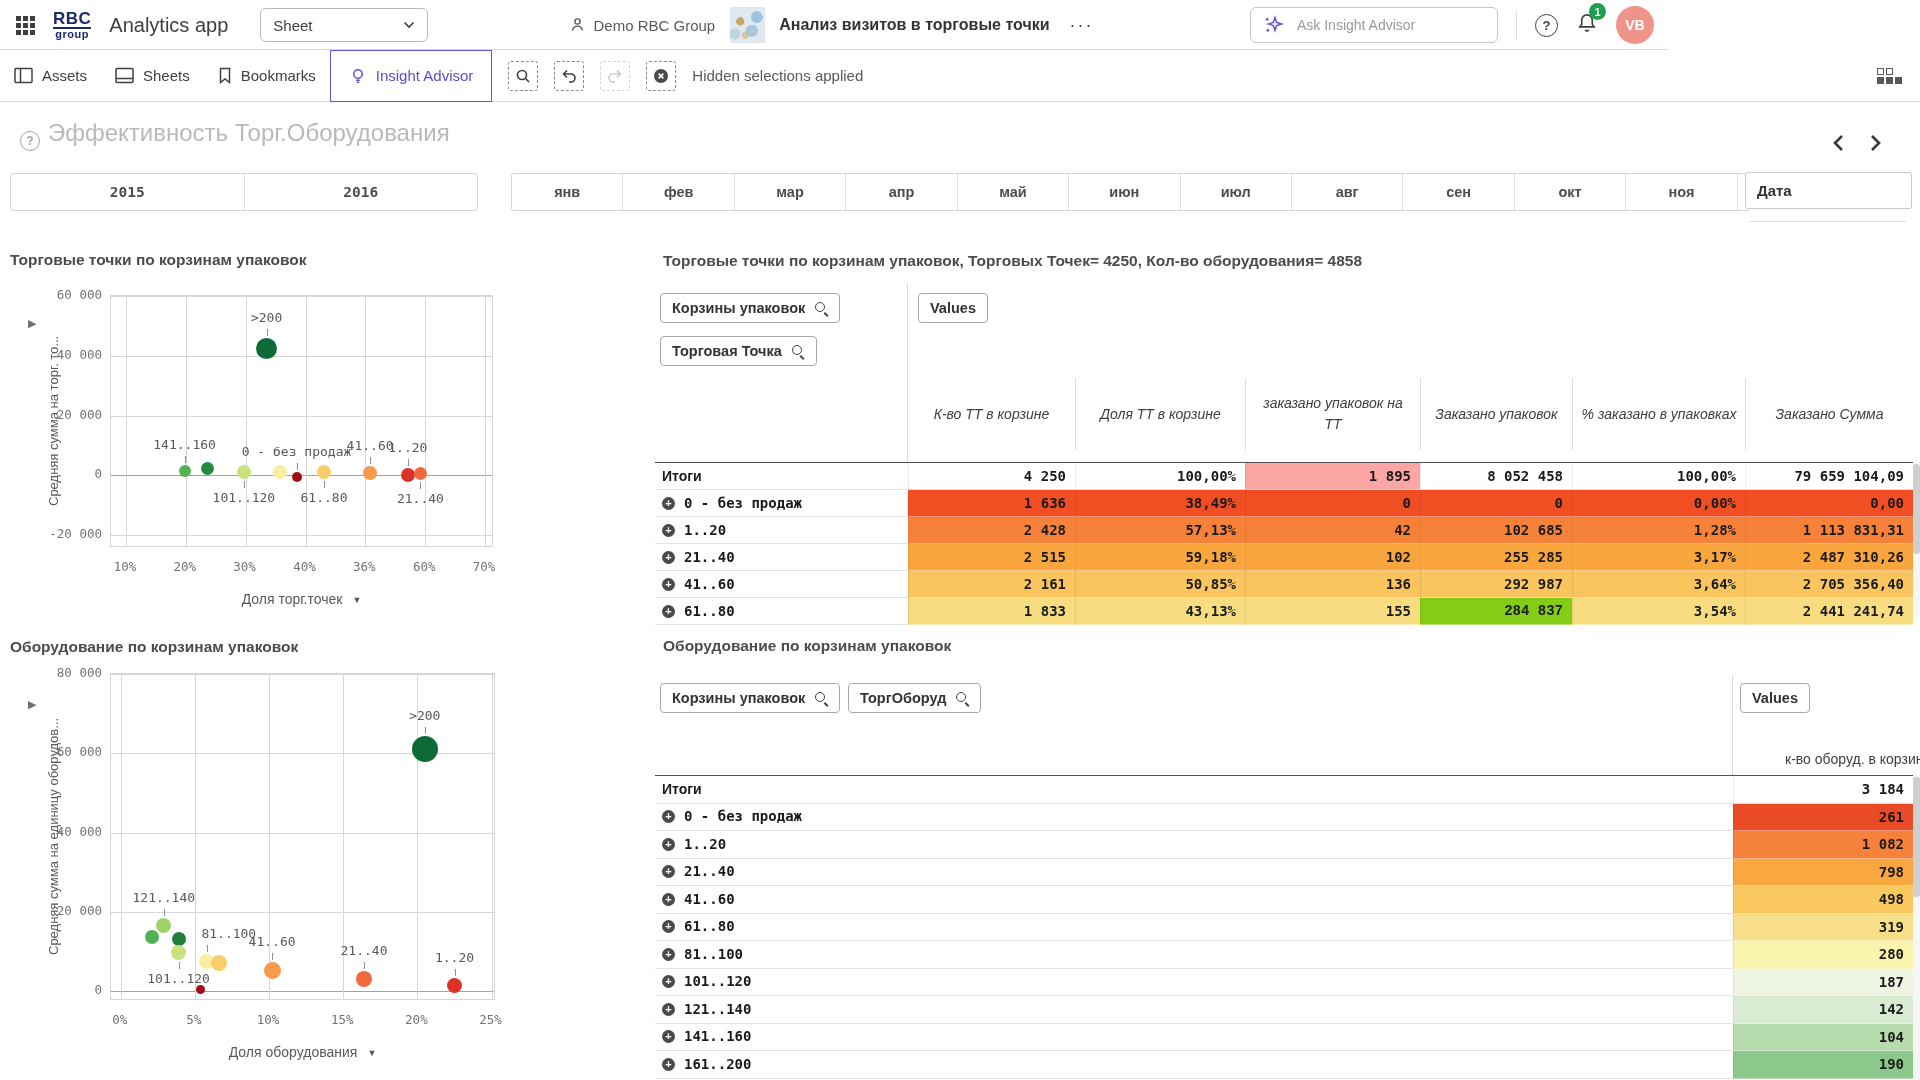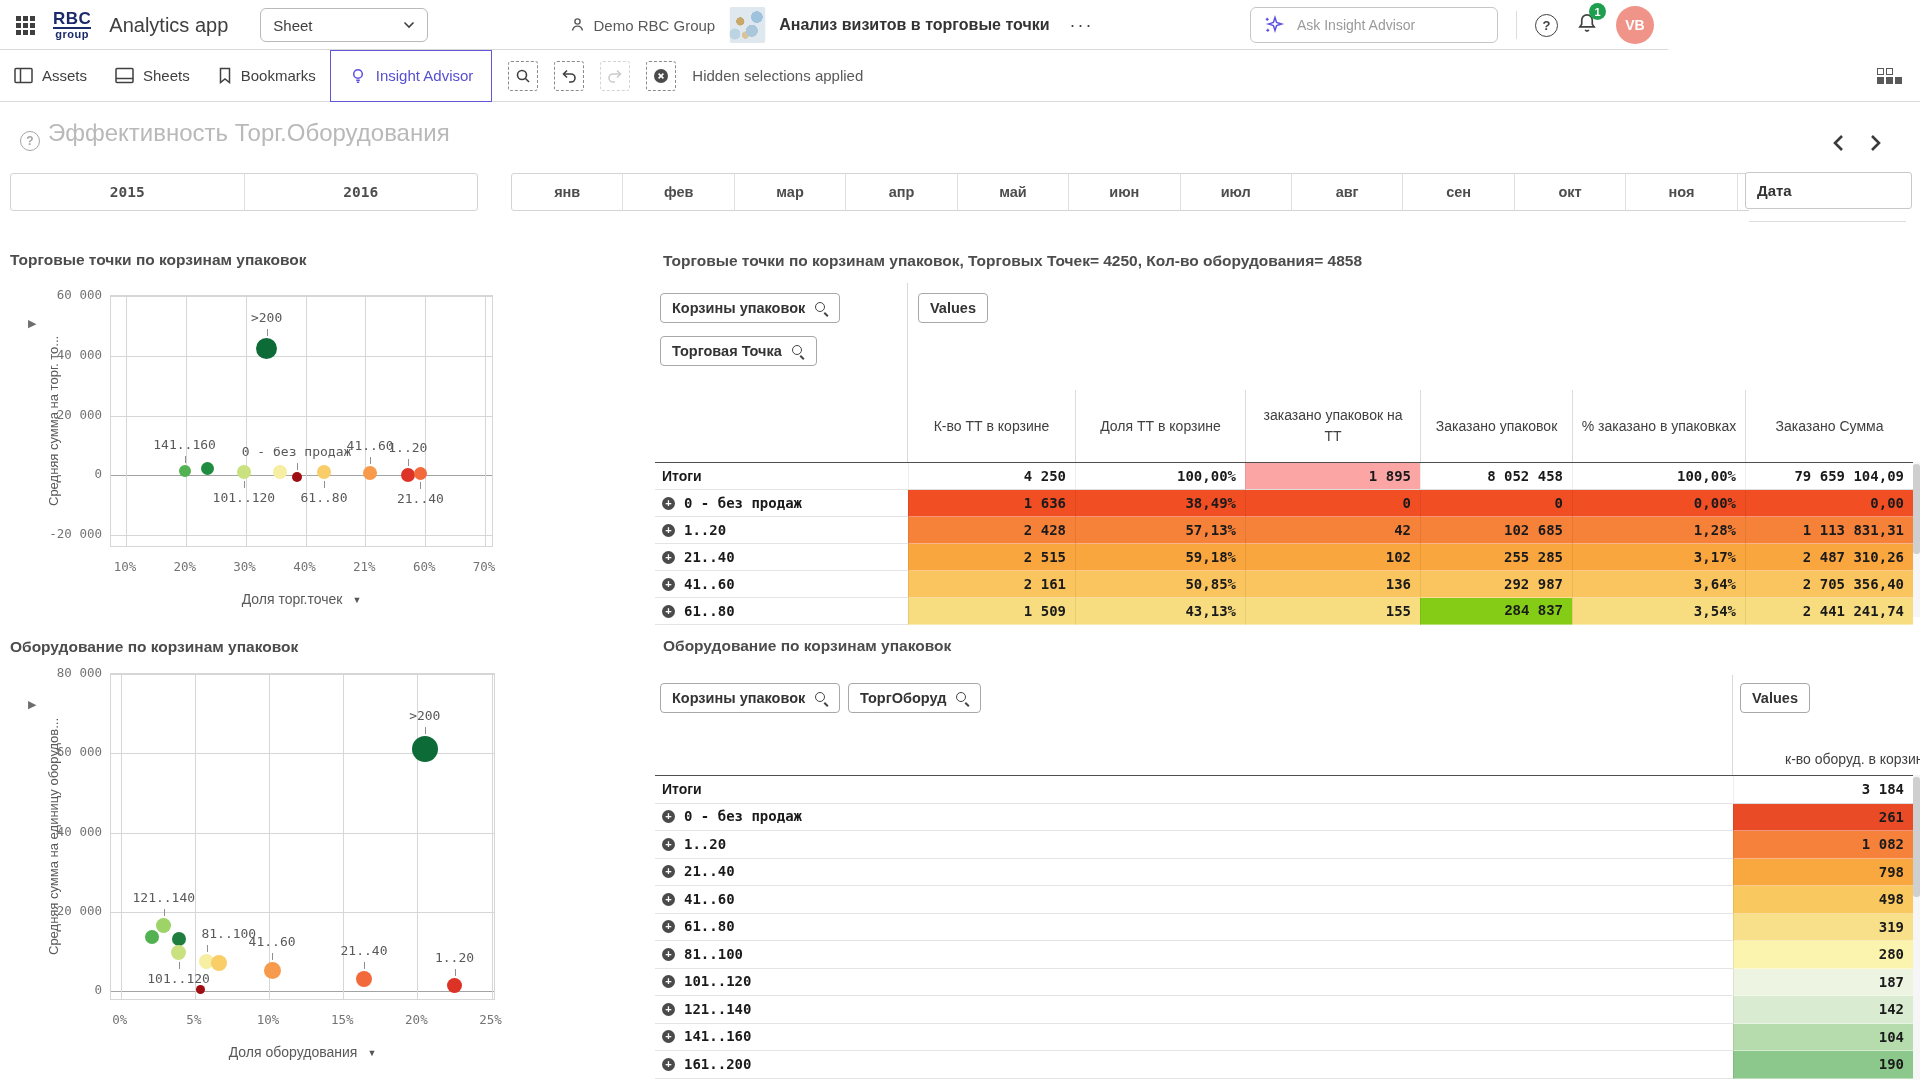--- a/index.html
+++ b/index.html
@@ -310,21 +310,21 @@
     <div class="xtitle" style="left: 100px; width: 383px; top: 346px;"><span>Доля торг.точек</span><span class="sorticon">▼</span></div>
   <div class="ticklab y mono" style="top: 42px; left: 18px; width: 74px;">60 000</div>
       <div class="ticklab y mono" style="top: 101.8px; left: 18px; width: 74px;">40 000</div>
       <div class="ticklab y mono" style="top: 161.6px; left: 18px; width: 74px;">20 000</div>
       <div class="ticklab y mono" style="top: 221.4px; left: 18px; width: 74px;">0</div>
       <div class="ticklab y mono" style="top: 281.1px; left: 18px; width: 74px;">-20 000</div>
       <div class="ticklab x mono" style="left: 85px; top: 314px;">10%</div>
       <div class="ticklab x mono" style="left: 144.8px; top: 314px;">20%</div>
       <div class="ticklab x mono" style="left: 204.6px; top: 314px;">30%</div>
       <div class="ticklab x mono" style="left: 264.5px; top: 314px;">40%</div>
-      <div class="ticklab x mono" style="left: 324.3px; top: 314px;">21%</div>
+      <div class="ticklab x mono" style="left: 324.3px; top: 314px;">36%</div>
       <div class="ticklab x mono" style="left: 384.2px; top: 314px;">60%</div>
       <div class="ticklab x mono" style="left: 444px; top: 314px;">70%</div>
     </div>
 
   <div class="chart" id="chart-bottom" style="left:10px;top:632px;width:620px;height:448px">
     <div class="ctitle">Оборудование по корзинам упаковок</div>
     <div class="expander" style="top:66px">▶</div>
     <div class="ytitle" style="left: 34px; top: 41px; height: 327px;">Средняя сумма на единицу оборудов...</div>
     <div class="plot" style="left: 100px; top: 41px; width: 385px; height: 327px;">
         <div class="gline h" style="top: 0px;"></div>
@@ -389,21 +389,21 @@
             </div>
             <div class="chip" style="position: absolute; left: 5px; top: 53px;">
               <span>Торговая Точка</span>
               <span class="mag"></span>
             </div>
           </div>
           <div style="position: relative; flex: 1 1 0%;">
             <div class="chip" style="position: absolute; left: 10px; top: 10px;">
               <span>Values</span>
             </div>
-            <div style="position: absolute; left: 0px; right: 0px; bottom: 0px; height: 72px; display: flex;">
+            <div style="position: absolute; left: 0px; right: 0px; bottom: 12px; height: 72px; display: flex; font-style: italic;">
               <div class="hcell" style="width: 167px; border-left: none;">
                 <span>К-во ТТ в корзине</span>
               </div>
               <div class="hcell" style="width: 170px;">
                 <span>Доля ТТ в корзине</span>
               </div>
               <div class="hcell" style="width: 175px;">
                 <span>заказано упаковок на ТТ</span>
               </div>
               <div class="hcell" style="width: 152px;">
@@ -476,21 +476,21 @@
           <div class="num" style="width: 175px; background: rgb(250, 197, 94);">136</div>
           <div class="num" style="width: 152px; background: rgb(250, 197, 94);">292 987</div>
           <div class="num" style="width: 173px; background: rgb(250, 197, 94);">3,64%</div>
           <div class="num" style="width: 168px; background: rgb(250, 197, 94);">2 705 356,40</div>
         </div>
         <div class="prow" style="height: 27px; line-height: 27px;">
           <div class="labcell" style="width: 253px;">
             <span class="plus">+</span>
             <span class="lab mono">61..80</span>
           </div>
-          <div class="num" style="width: 167px; background: rgb(247, 221, 128);">1 509</div>
+          <div class="num" style="width: 167px; background: rgb(247, 221, 128);">1 833</div>
           <div class="num" style="width: 170px; background: rgb(247, 221, 128);">43,13%</div>
           <div class="num" style="width: 175px; background: rgb(247, 221, 128);">155</div>
           <div class="num" style="width: 152px; background: #84cc16; font-family: Liberation Mono, monospace;">284 837</div>
           <div class="num" style="width: 173px; background: rgb(247, 221, 128);">3,54%</div>
           <div class="num" style="width: 168px; background: rgb(247, 221, 128);">2 441 241,74</div>
         </div>
       </div>
       <div class="sbar" style="top: 212px; bottom: 0px;">
         <div class="sthumb" style="top: 2px; height: 90px;"></div>
       </div>

